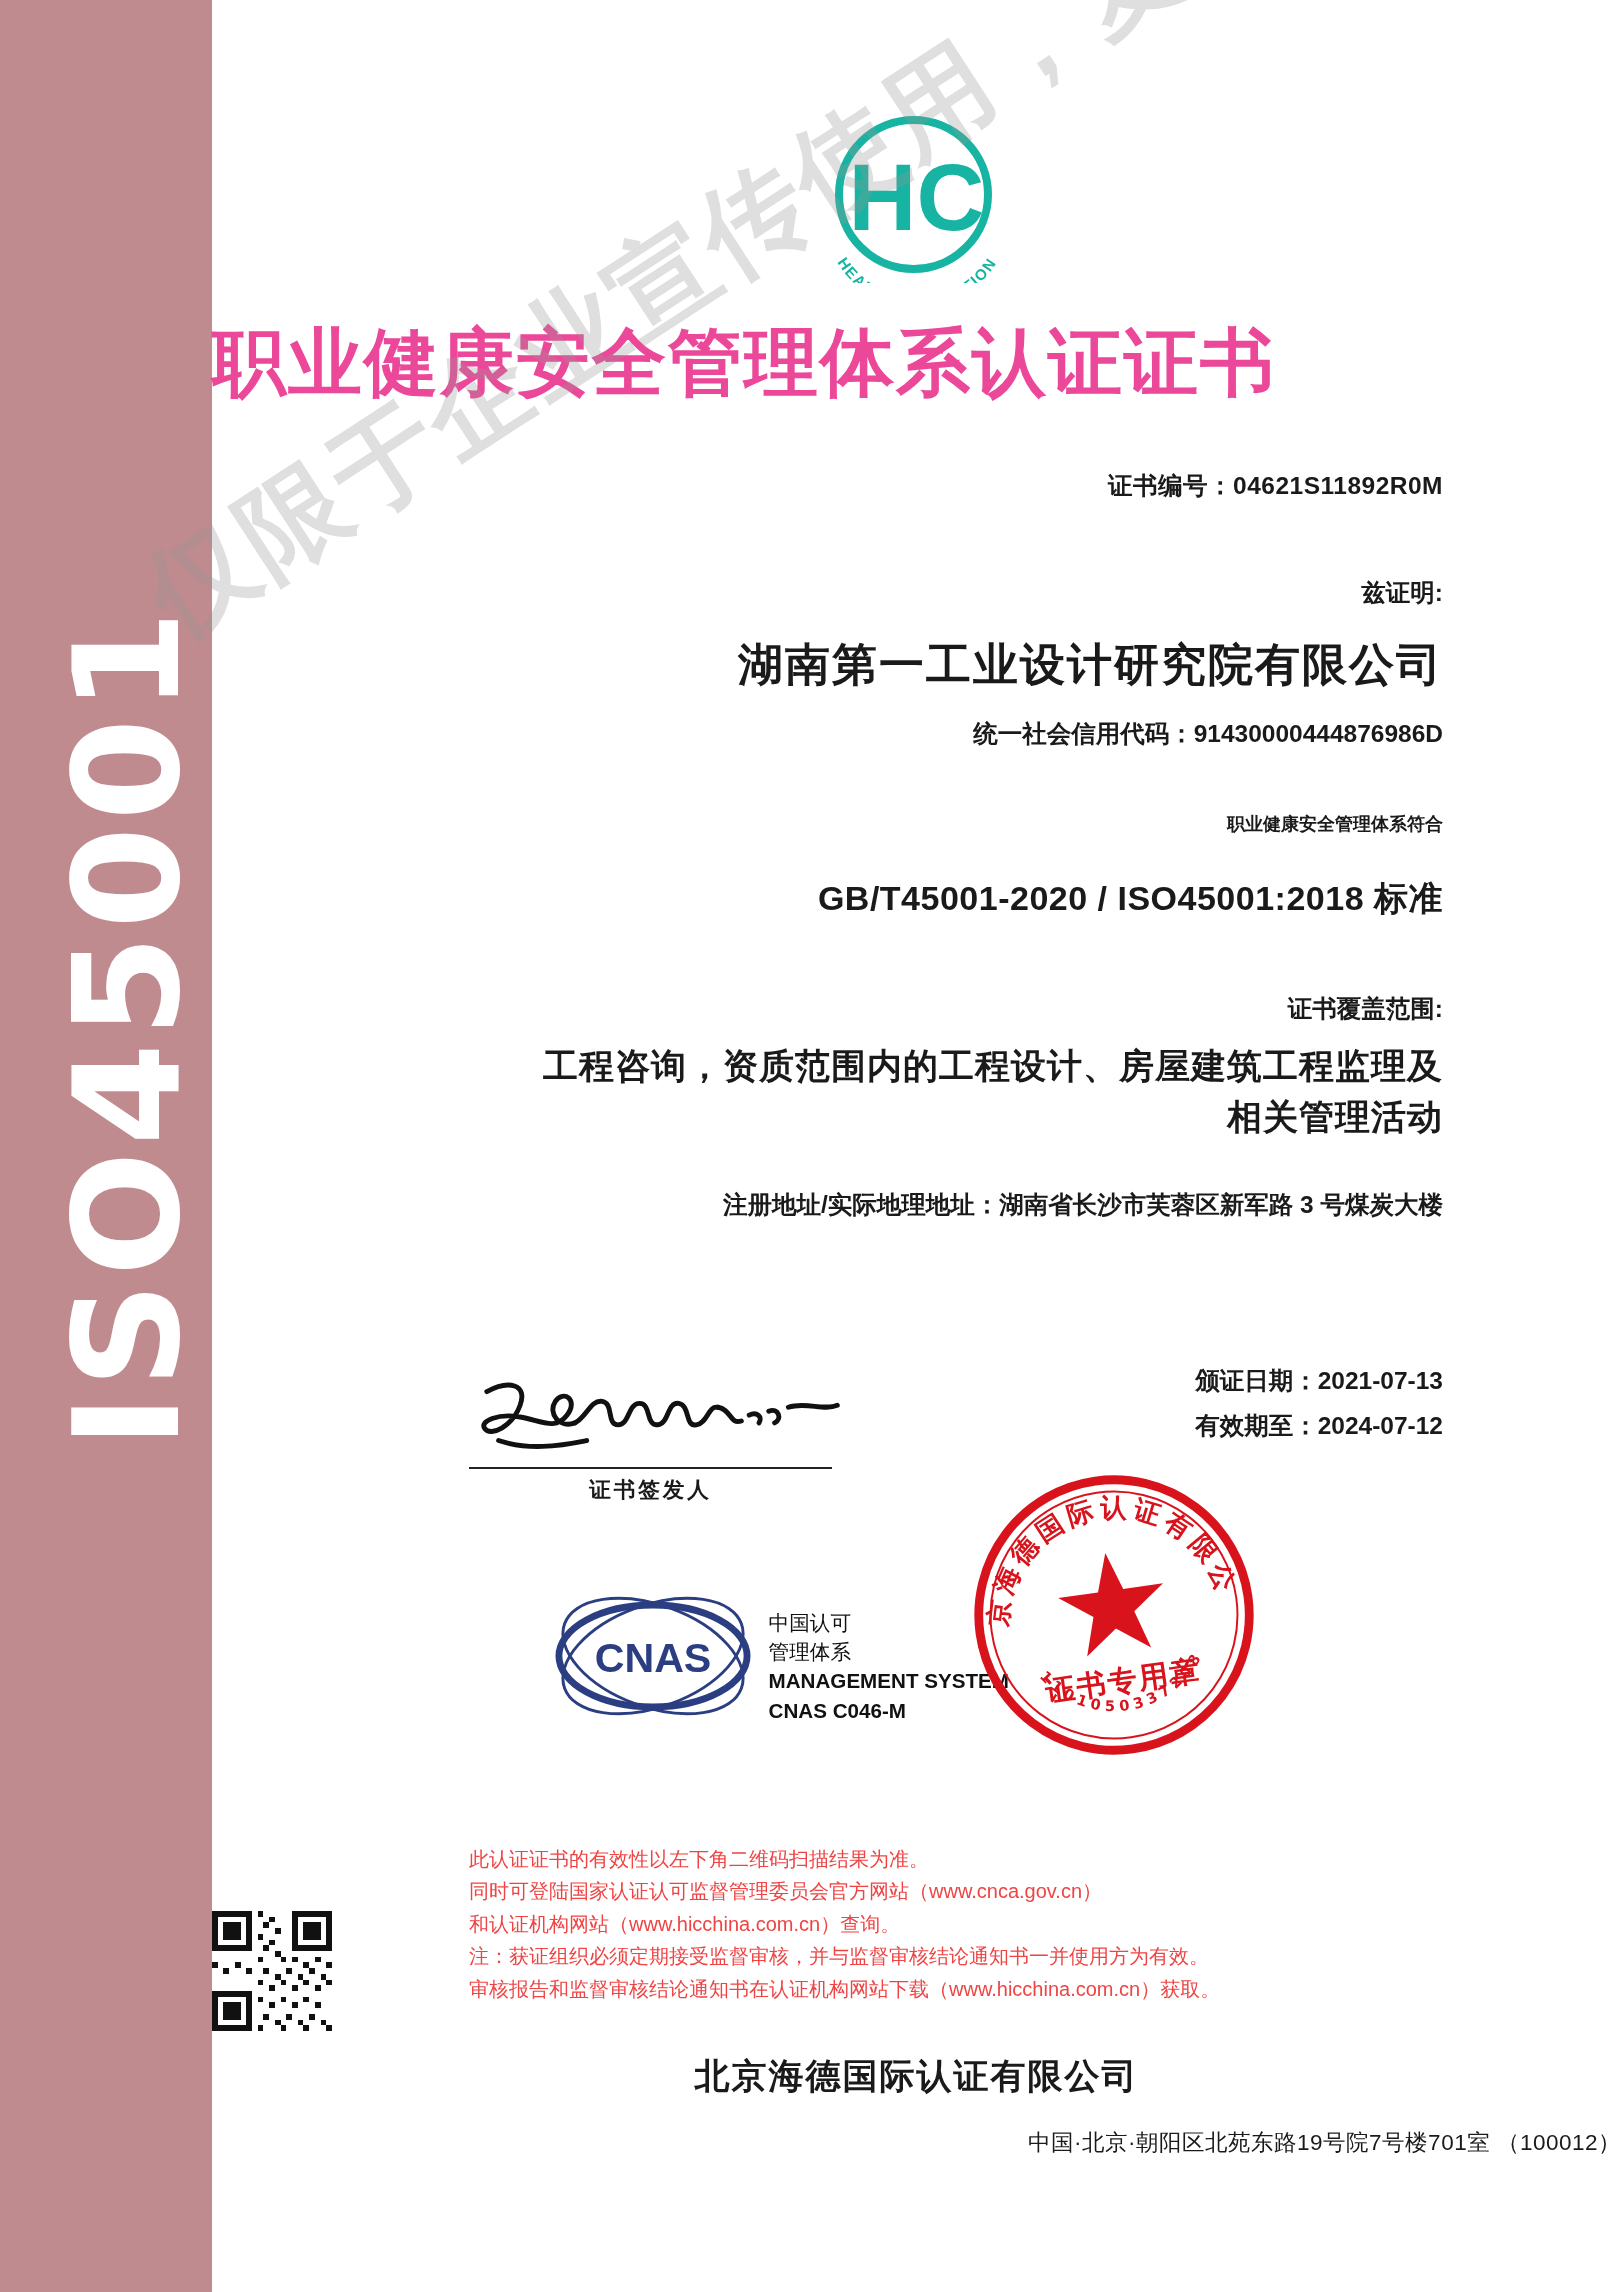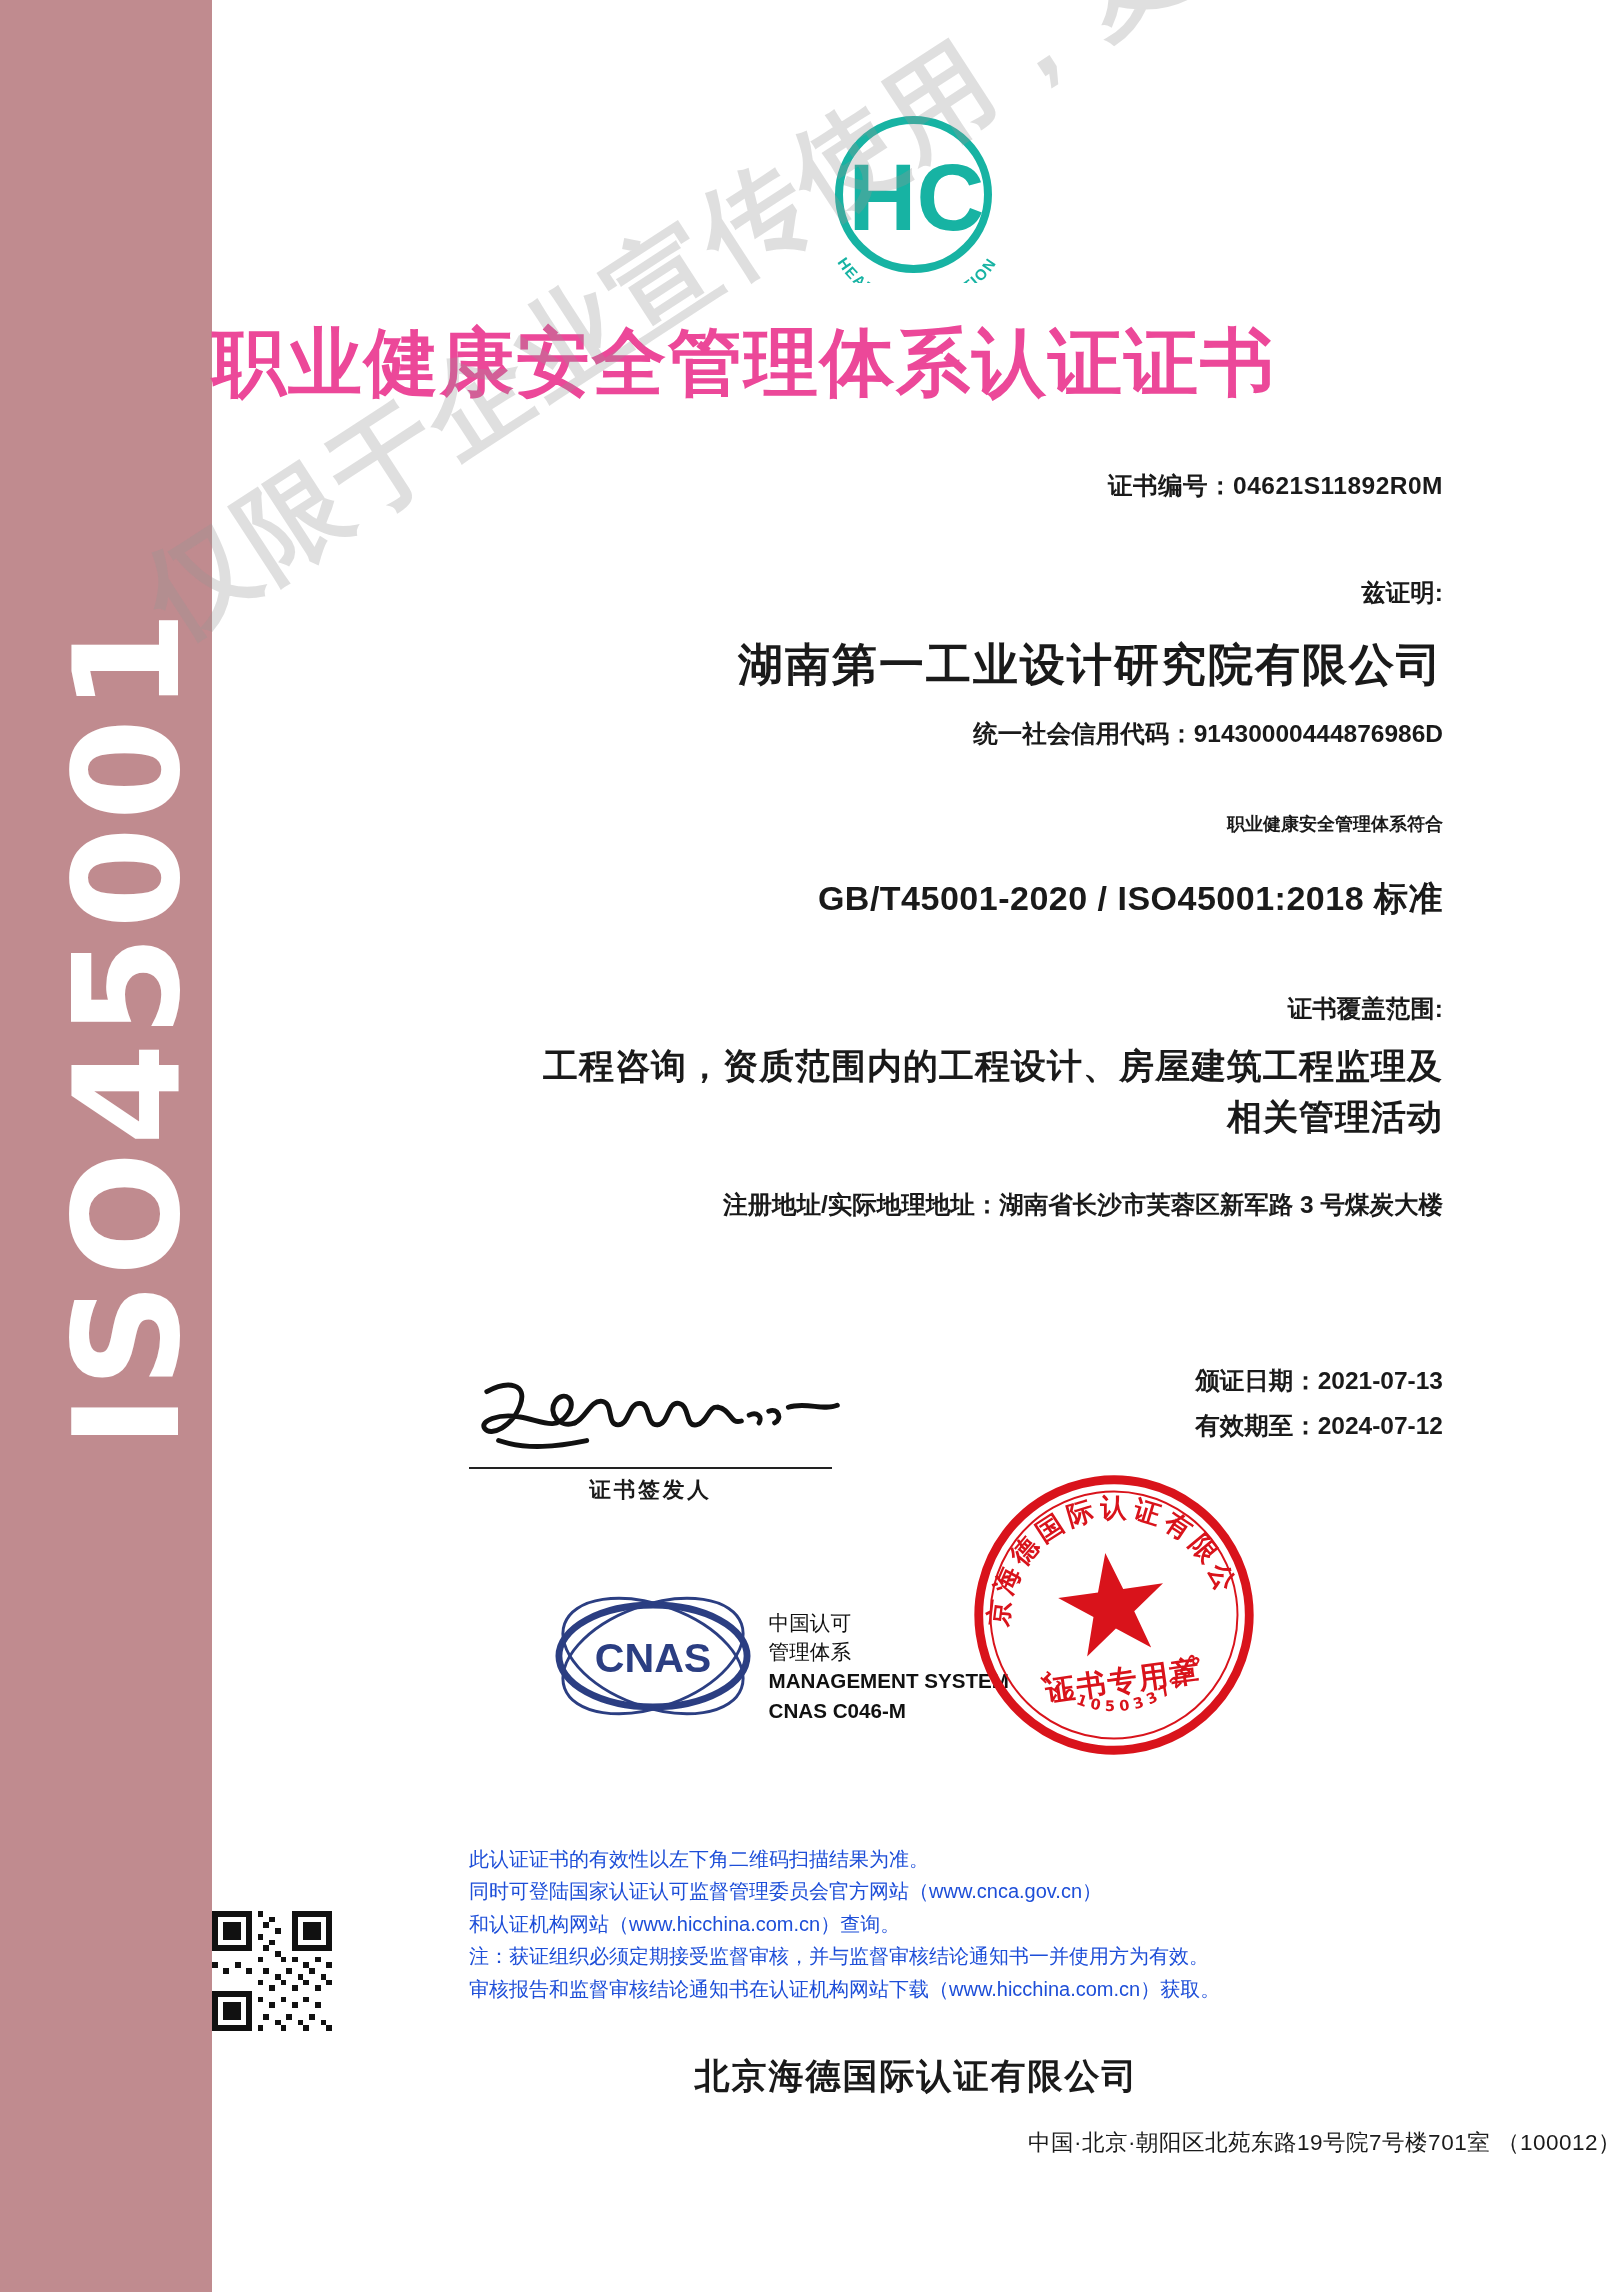--- a/index.html
+++ b/index.html
@@ -254,21 +254,21 @@
   }
 
   
   .notes {
     position: absolute;
     left: 257px;
     top: 1843px;
     width: 882px;
     font-size: 20px;
     line-height: 1.62;
-    color: #1d4ed8;
+    color: #ef4444;
   }
   .notes div { white-space: nowrap; }
 
   .issuer {
     position: absolute;
     left: 0; right: 0;
     top: 2053px;
     text-align: center;
     font-size: 35px;
     font-weight: bold;

